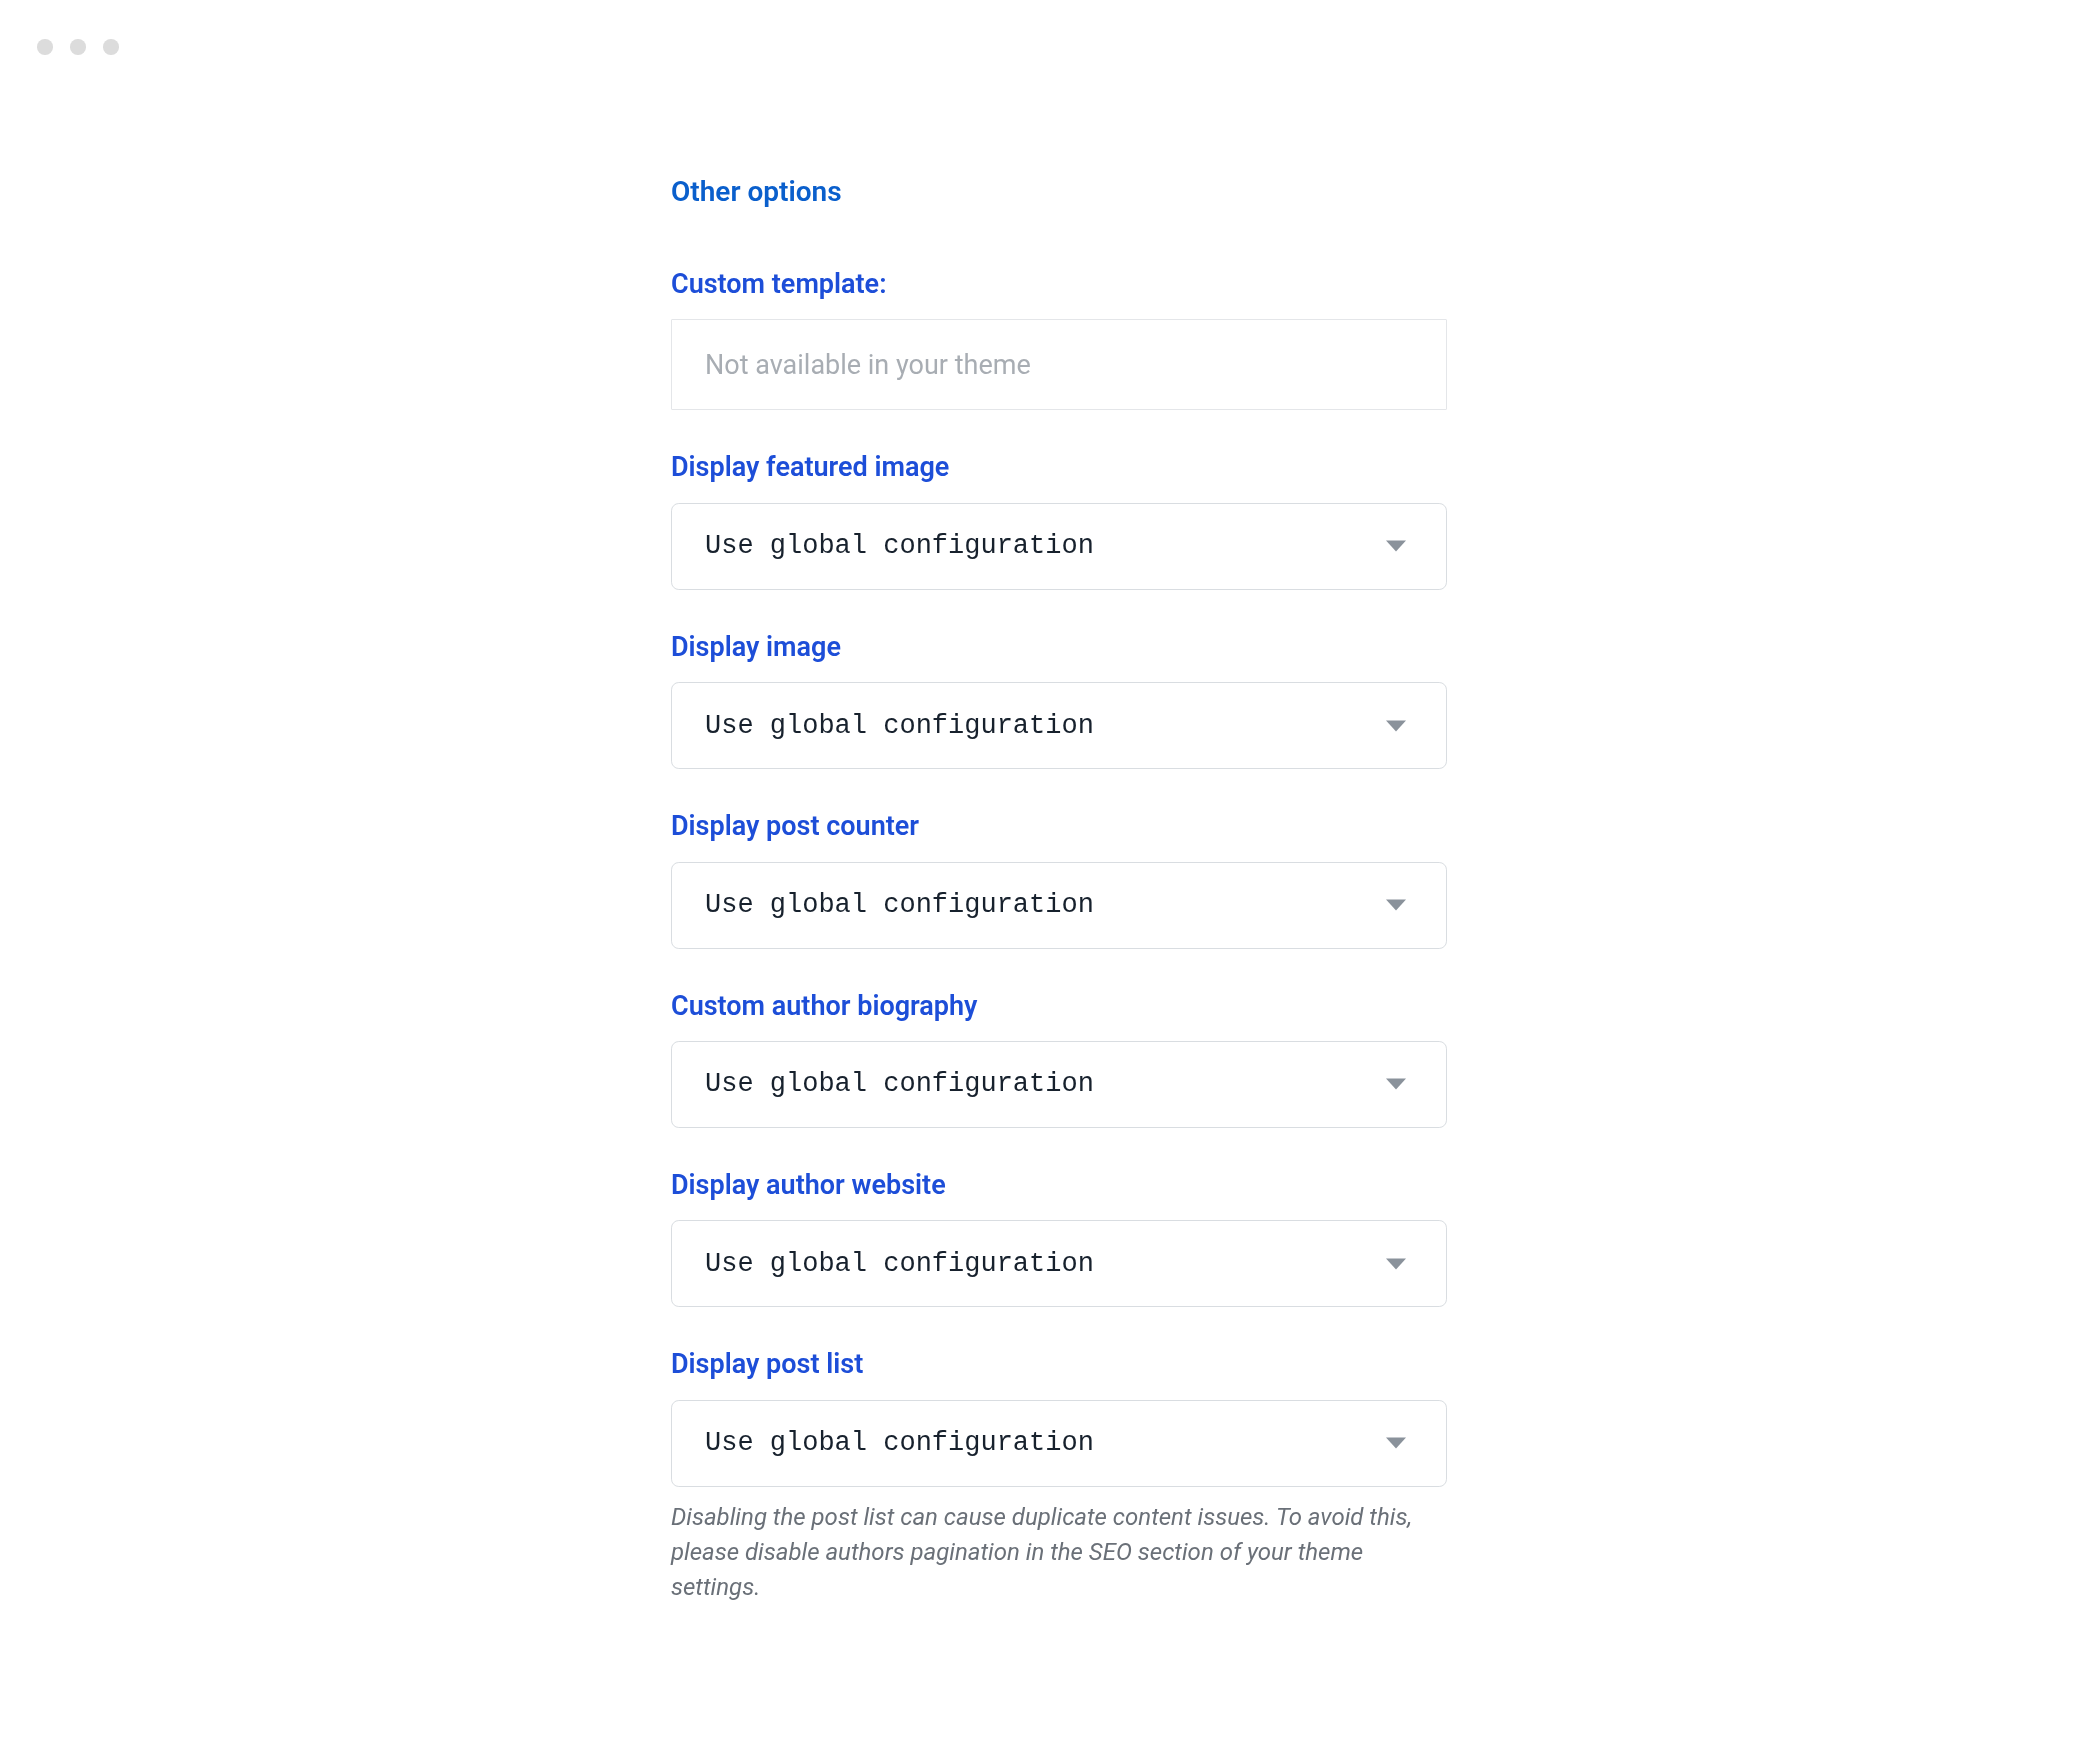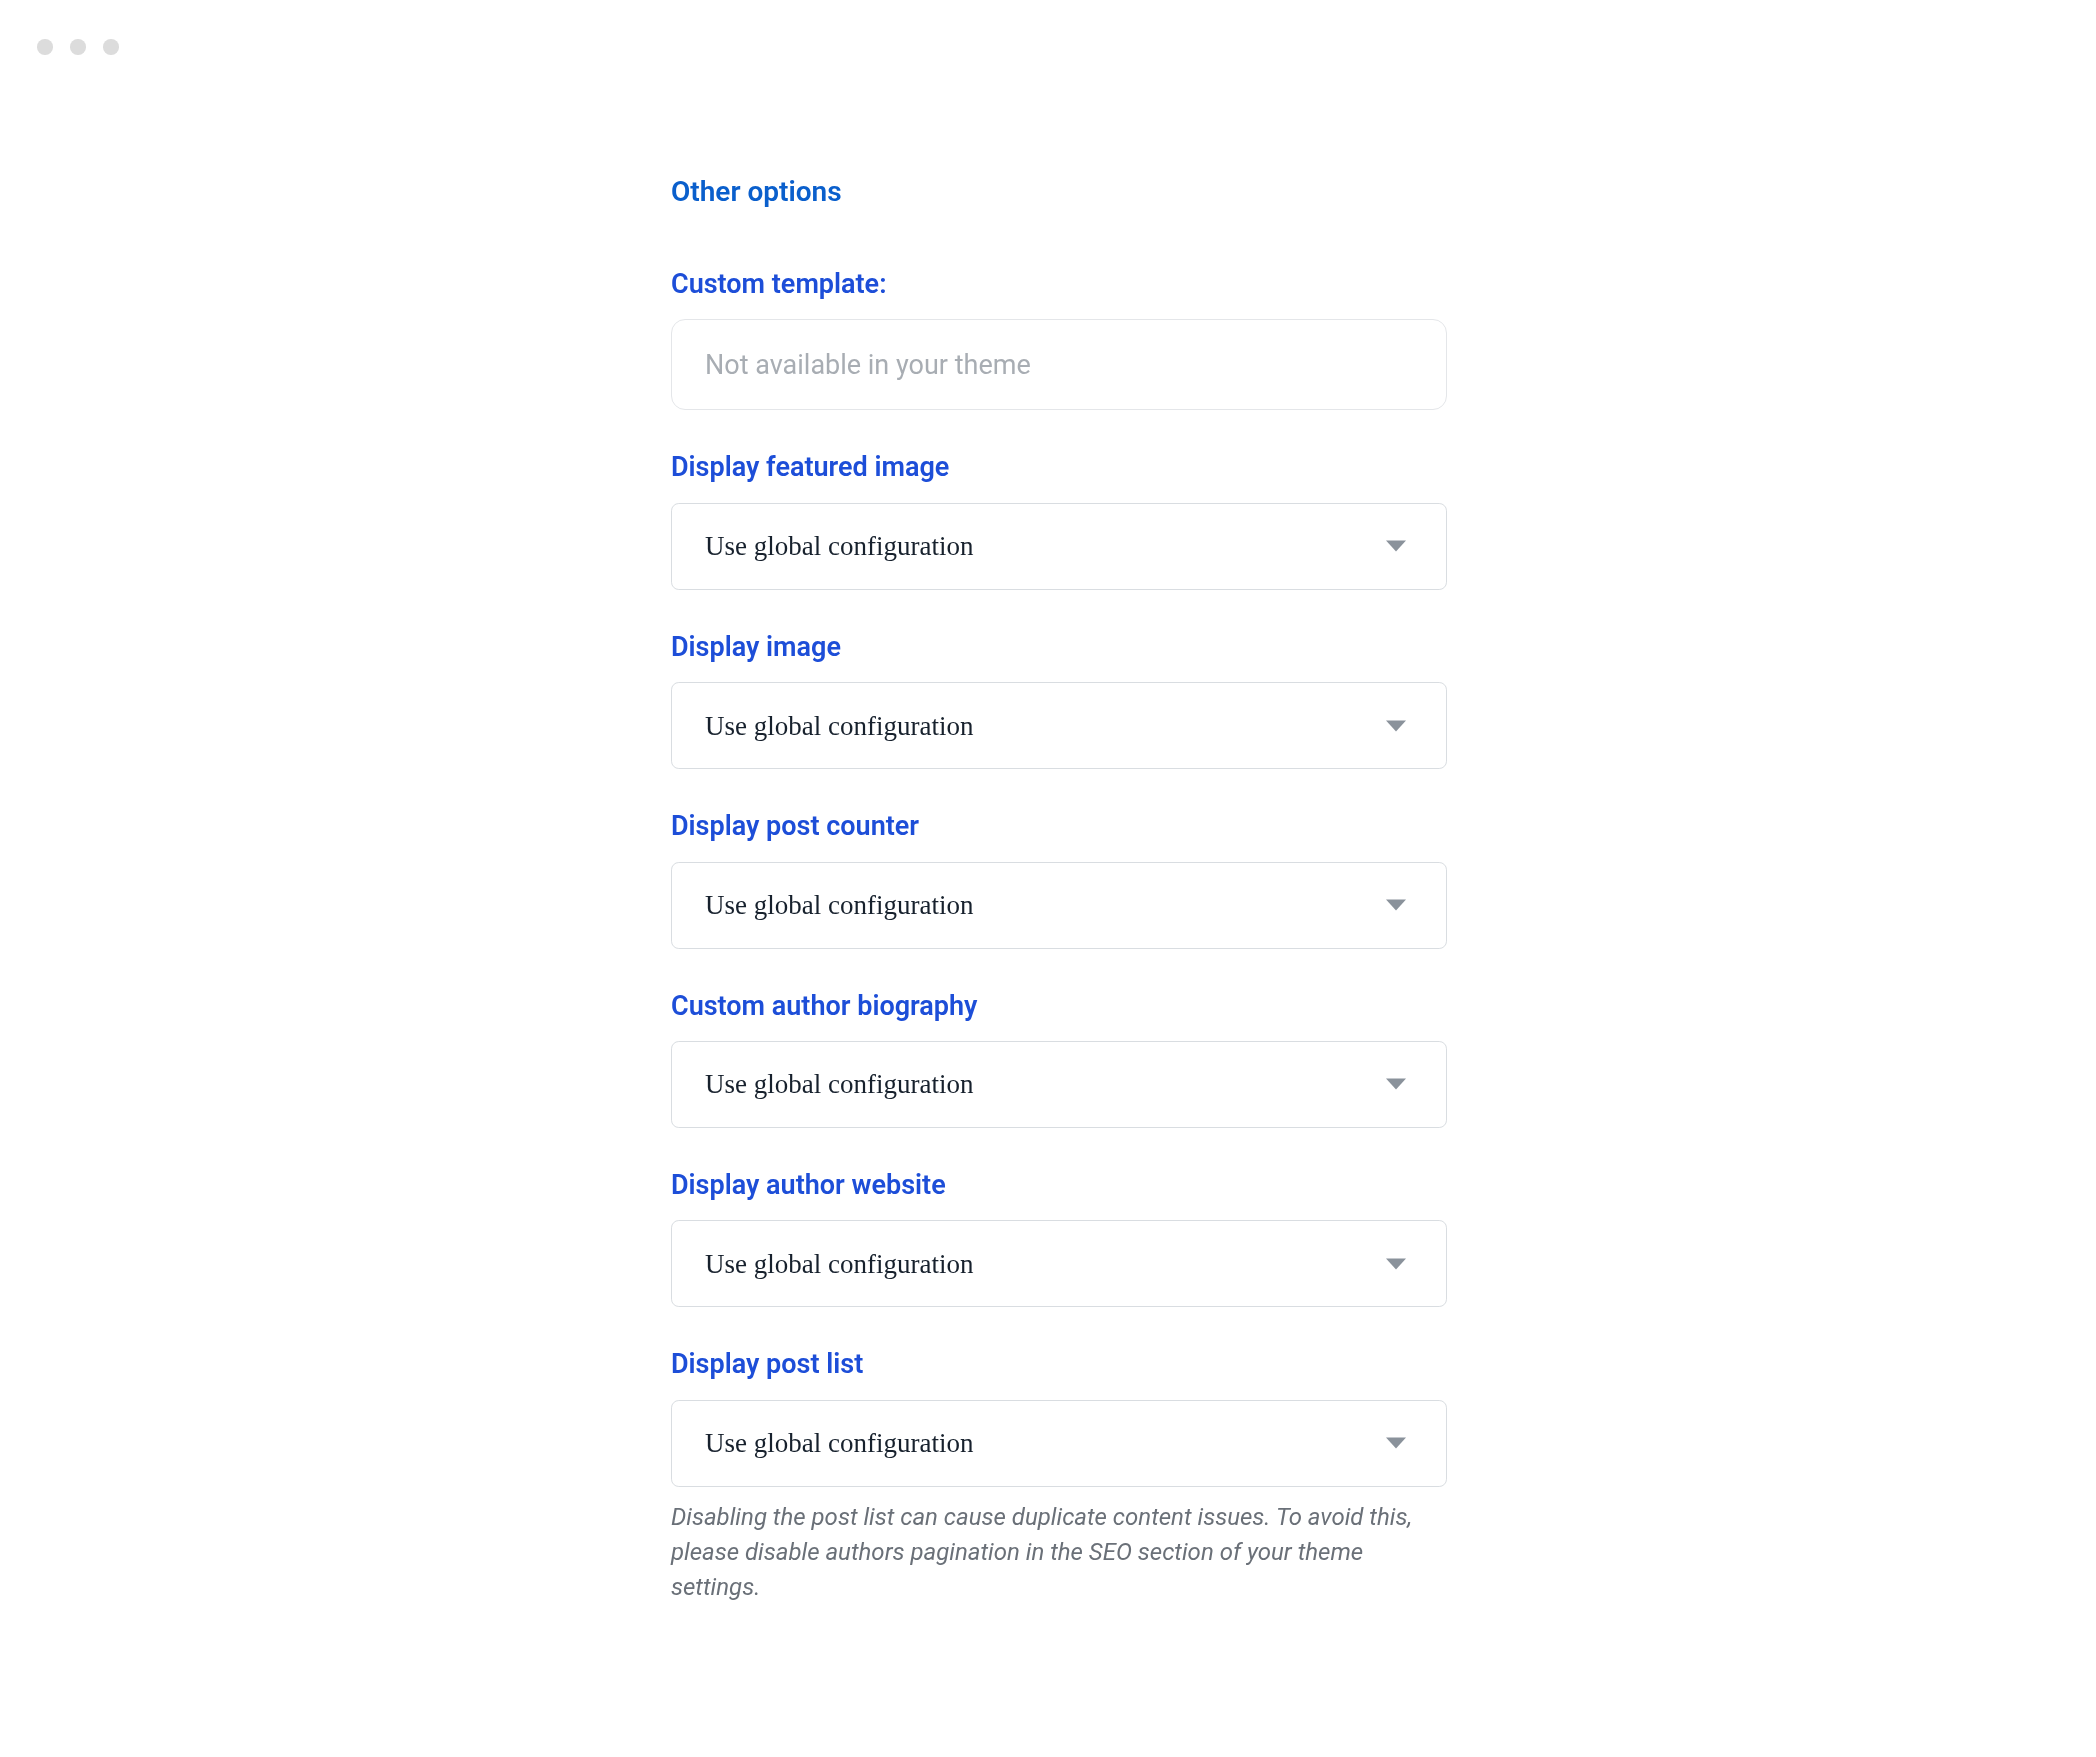--- a/index.html
+++ b/index.html
@@ -58,21 +58,21 @@
     }
 
     .text-input {
       width: 100%;
       height: 91px;
       padding: 0 33px;
       font-size: 27px;
       color: #333;
       background: #ffffff;
       border: 1.9px solid #e4e6e9;
-      border-radius: 14px;
+      border-radius: 1px;
       outline: none;
       font-family: inherit;
     }
 
     .text-input::placeholder {
       color: #a8adb3;
     }
 
     .select-wrapper {
       position: relative;
@@ -86,21 +86,21 @@
       font-size: 27px;
       color: #17212d;
       background: #ffffff;
       border: 1.9px solid #d9dde1;
       border-radius: 7.8px;
       outline: none;
       appearance: none;
       -webkit-appearance: none;
       -moz-appearance: none;
       cursor: pointer;
-      font-family: Liberation Serif, serif;
+      font-family: Liberation Mono, monospace;
     }
 
     .select-caret {
       position: absolute;
       right: 41px;
       top: 50%;
       transform: translateY(-50%);
       pointer-events: none;
     }
 

